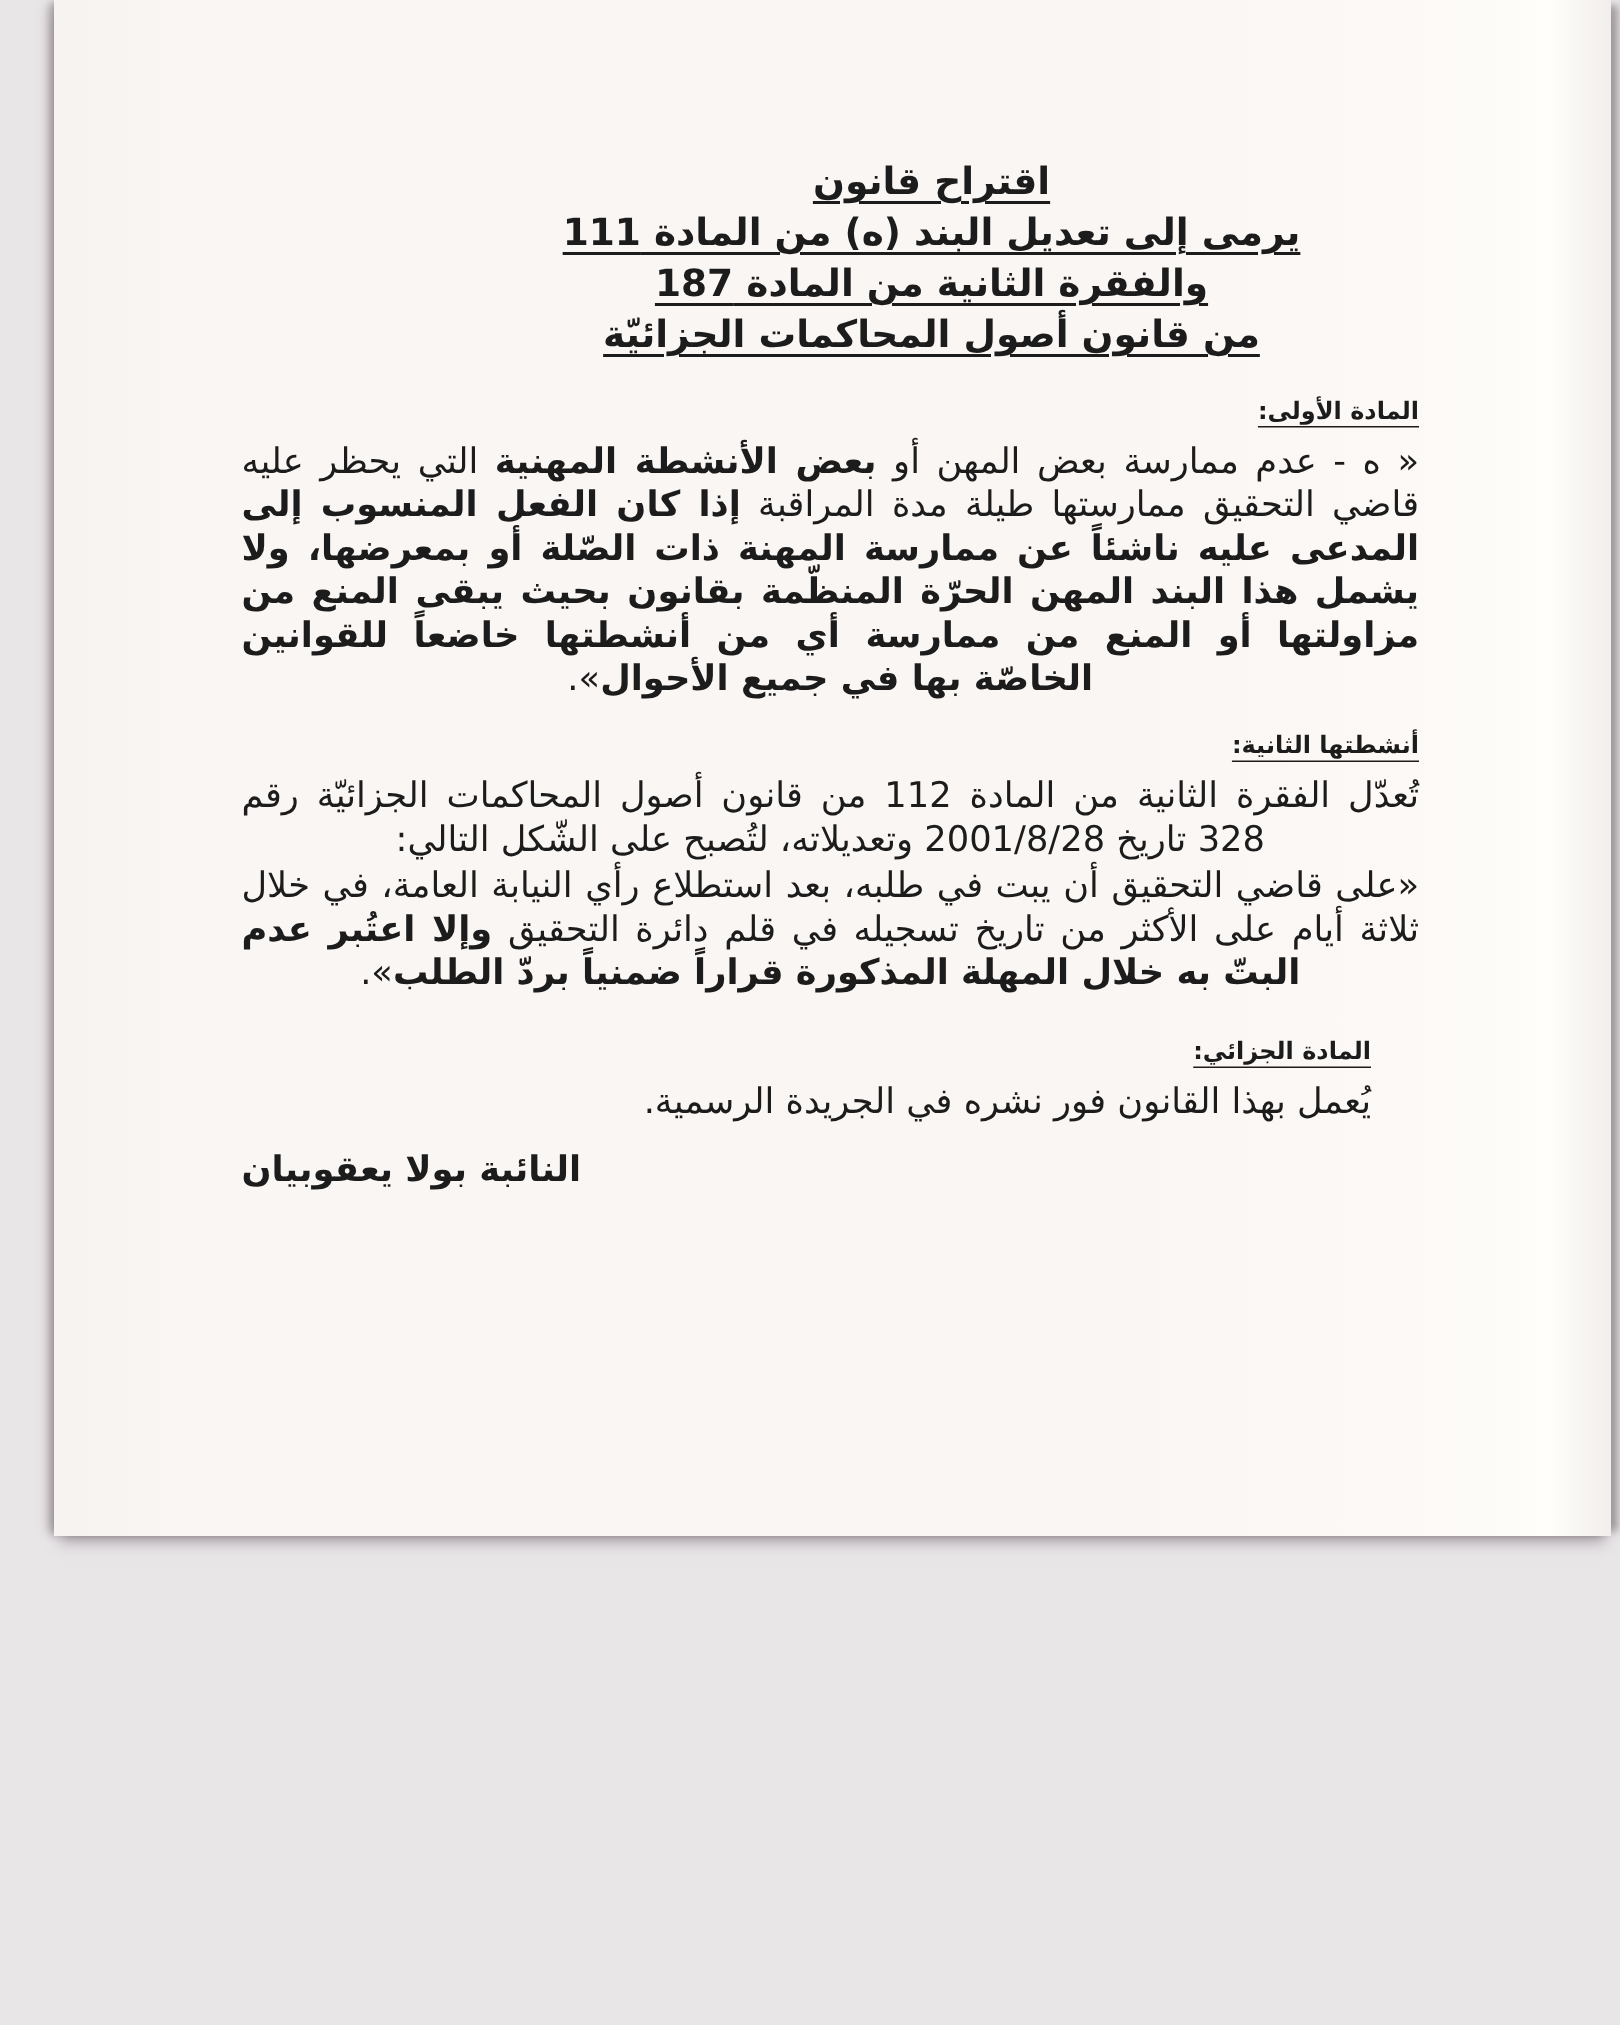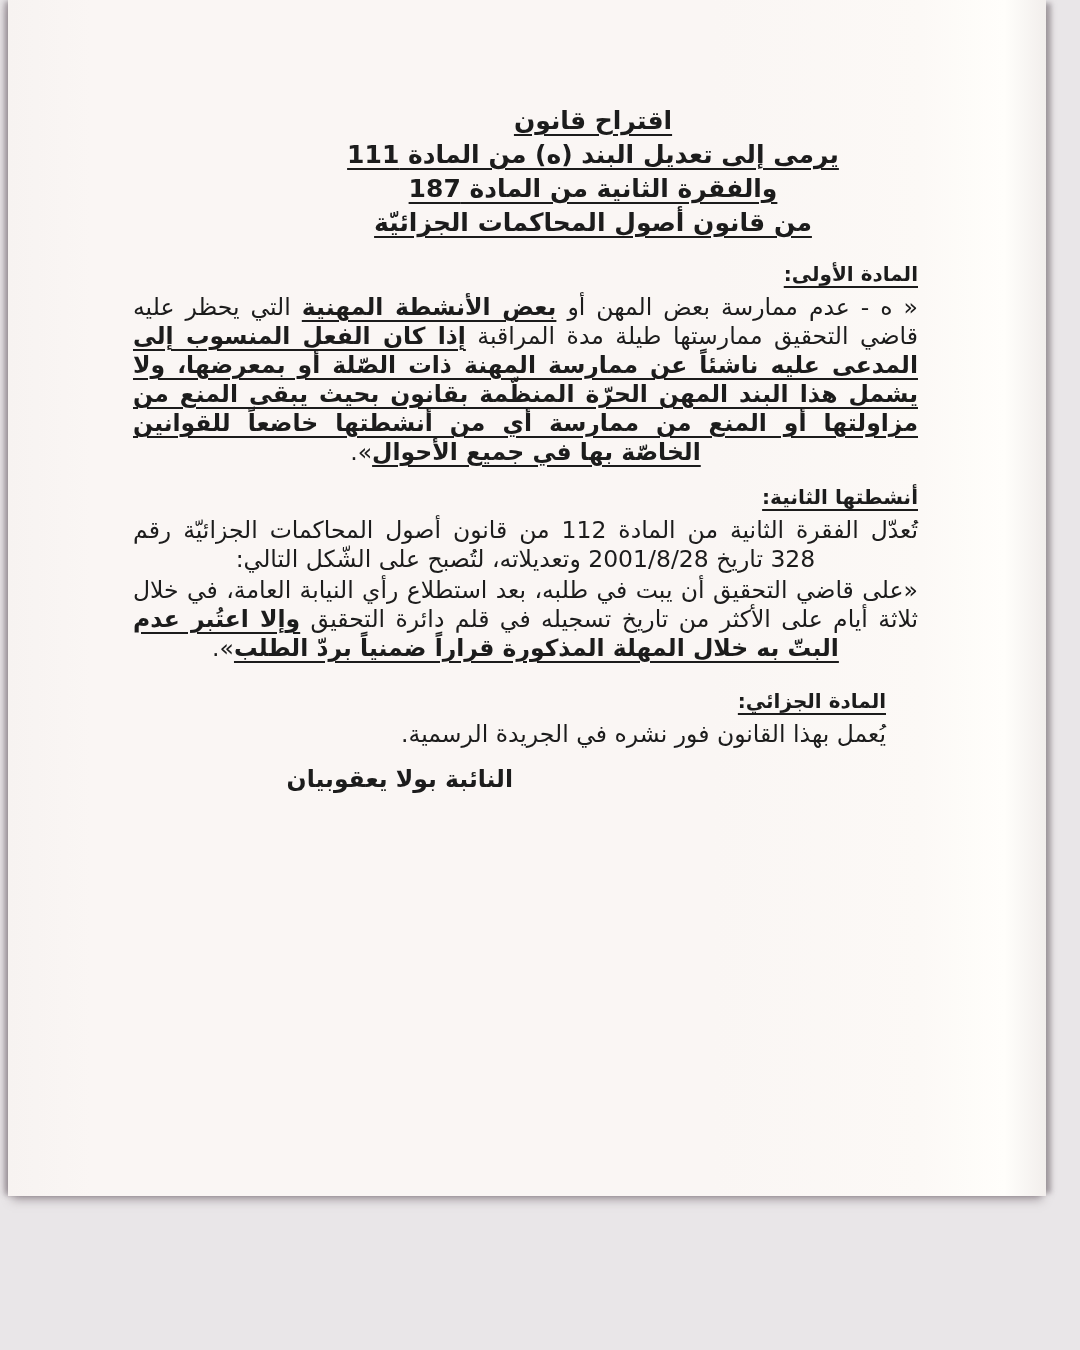--- a/index.html
+++ b/index.html
@@ -12,22 +12,22 @@
   body{
     background:var(--bg);
     font-family:"DejaVu Sans",sans-serif;
     color:var(--ink);
     position:relative;
   }
   
   .stage{position:absolute;inset:0;}
   .paper{
     position:absolute;
-    left:8px;top:0;
-    width:1038px;height:1196px;
+    left:36px;top:0;
+    width:1038px;height:1024px;
     background:linear-gradient(90deg,#f7f3f1 0%,#faf6f4 8%,#faf6f4 68%,#fcf9f6 88%,#fffefb 96%,#f2eeec 100%);
     box-shadow:
       -4px 0 5px -1px rgba(105,92,100,.45),
       -8px 0 8px -4px rgba(105,92,100,.25),
       8px 0 5px -3px rgba(110,98,106,.55),
       0 8px 9px -4px rgba(110,98,106,.5);
     padding-left: 40px;
   }
   .content{
     position:absolute;
@@ -40,45 +40,44 @@
   .u{text-decoration:underline;text-underline-offset:5px;text-decoration-thickness:1.5px;}
   .title-block{
     text-align:center;
     font-weight:bold;
     font-size:25px;
     line-height:34px;
     margin-left:135px;
     margin-bottom:20px;
   }
   .article-heading{
-    font-size:20px;
+    font-size:16px;
     line-height:28px;
     font-weight:bold;
     text-decoration:underline;
     text-underline-offset:5px;
     margin-bottom:5px;
   }
   .intro,.quote{
     text-align:justify;
     text-align-last:center;
   }
   .quote{margin-top:2px;}
   .quote .bu,.emphasis{
     font-weight:bold;
-    text-decoration:underline;
     text-underline-offset:5px;
     text-decoration-thickness:2px;
   }
   .section{margin-bottom:16px;}
   .section-2{margin-bottom:24px;}
   .section-3{margin-right:32px;}
   .section-3 .article-body{text-align:right;text-align-last:right;}
   .signature{
     font-weight:bold;
-    text-align:right;
+    text-align:left;
     padding-right:405px;
     white-space:nowrap;
   }
 </style>
 </head>
 <body>
 
 <div class="stage">
   <div class="paper">
     <div class="content">

